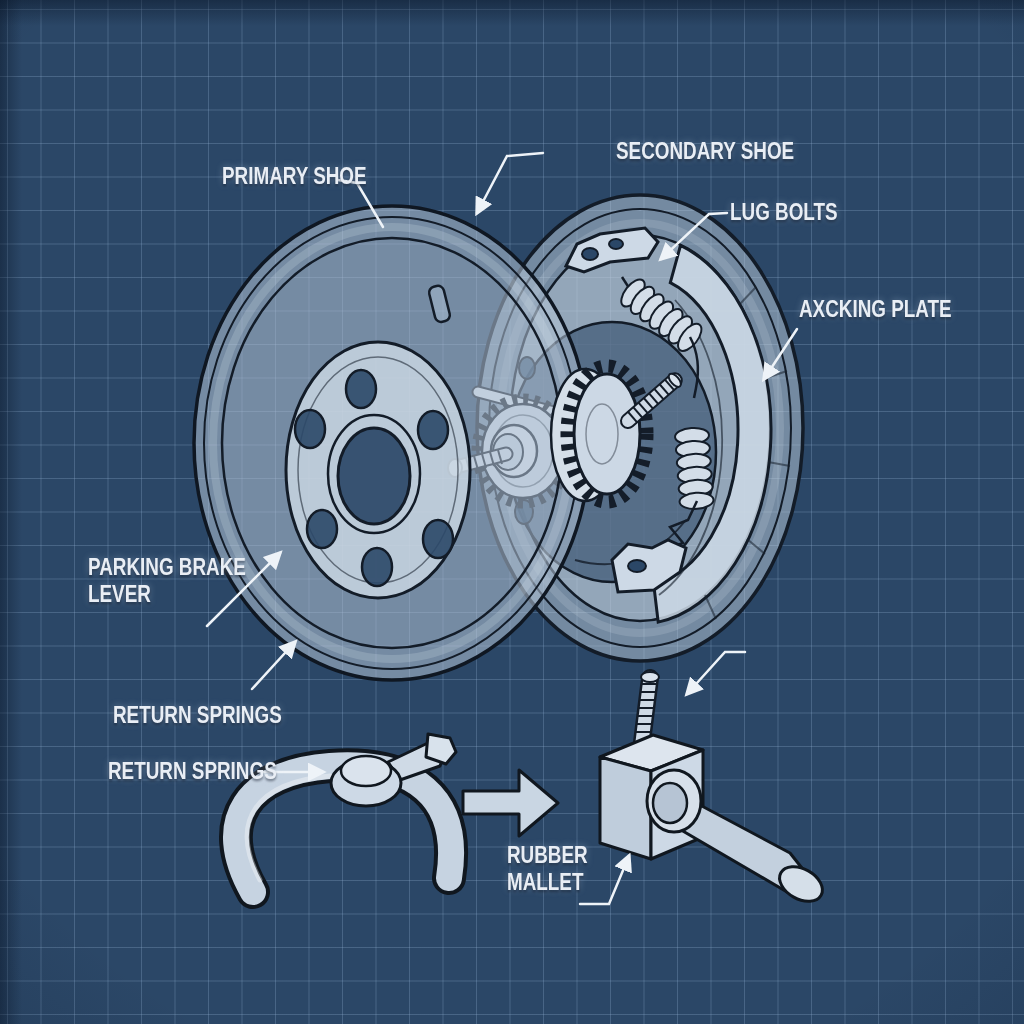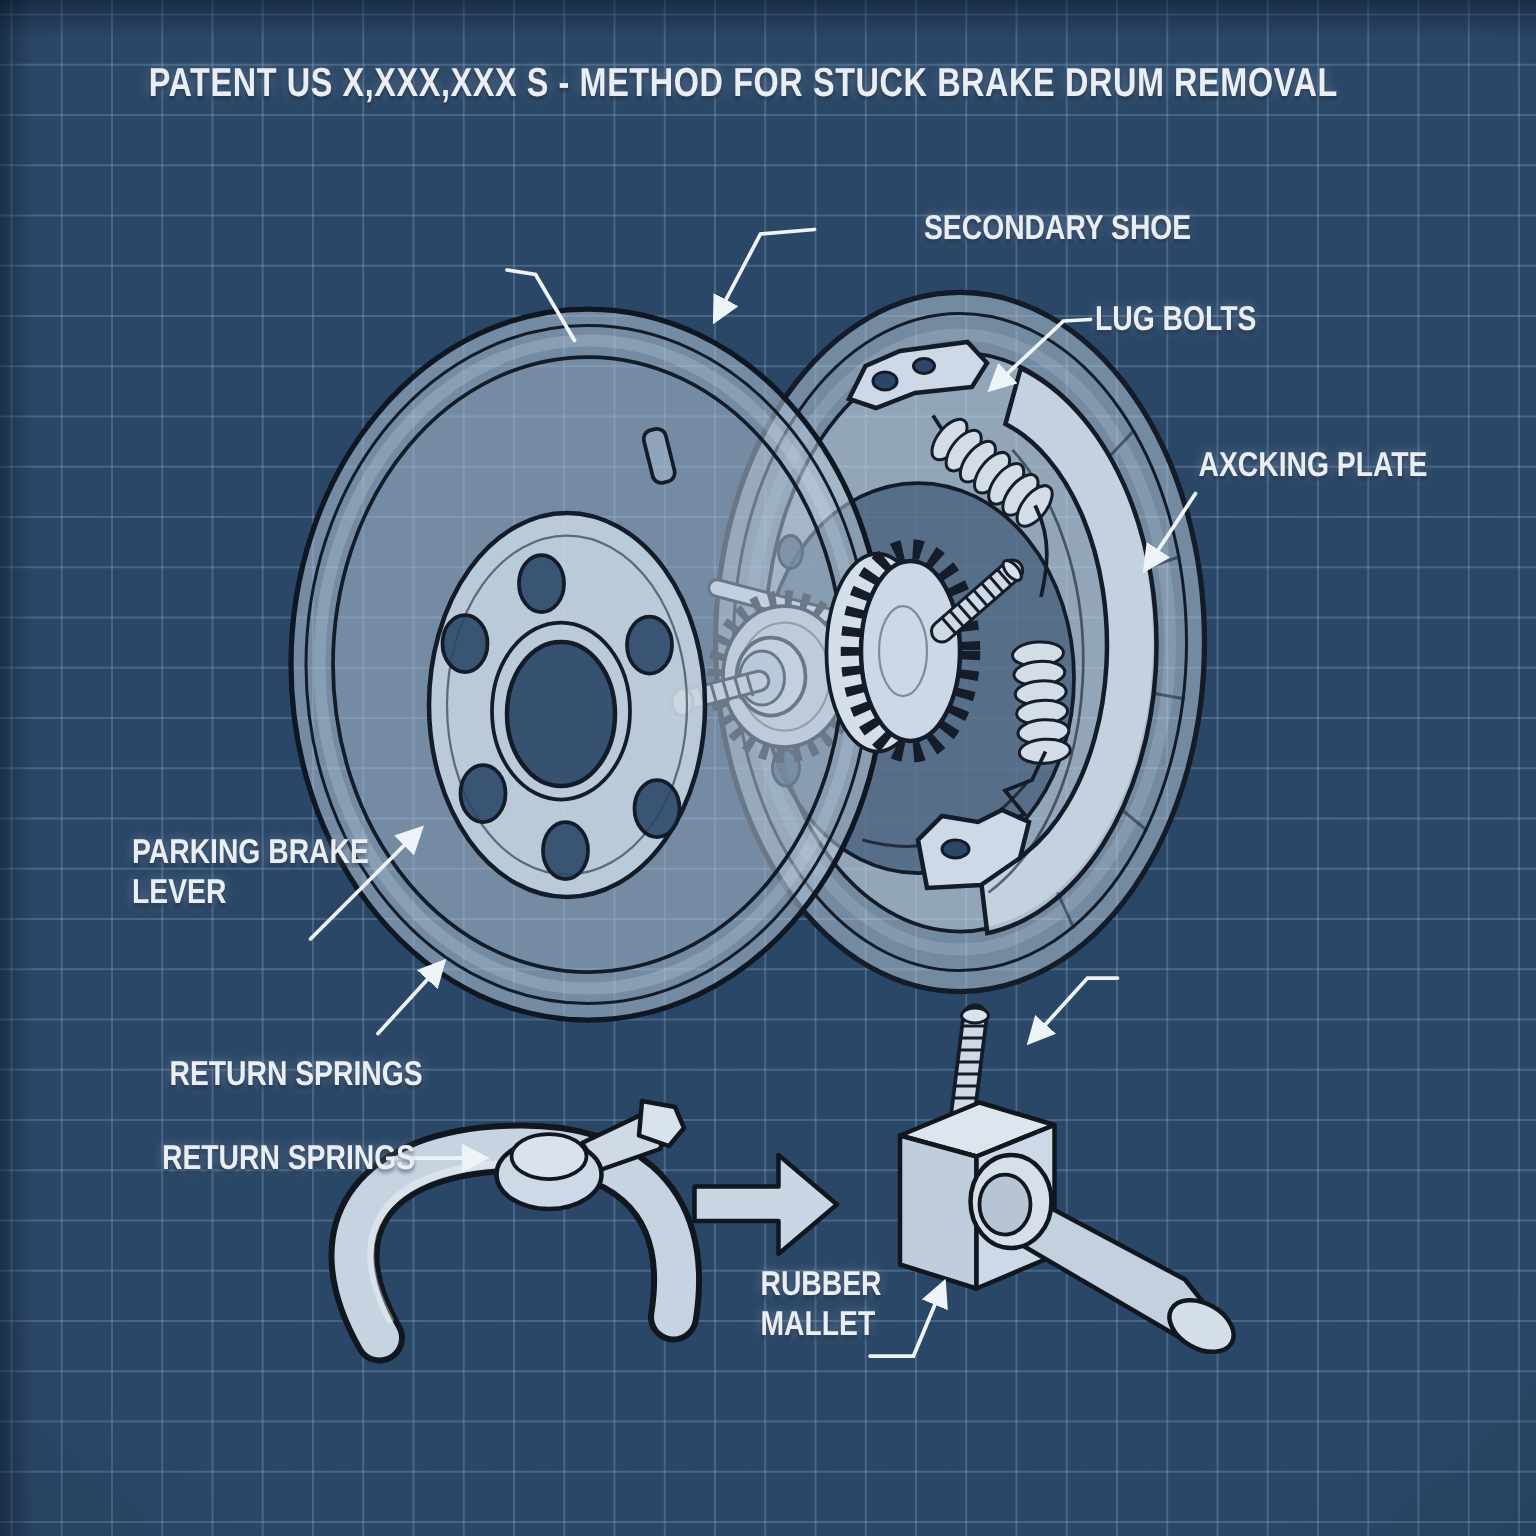--- a/index.html
+++ b/index.html
@@ -201,22 +201,22 @@
       <polyline points="727,213 709,214 661,259" marker-end="url(#ah)"></polyline>
       <line x1="797" y1="329" x2="764" y2="379" marker-end="url(#ah)"></line>
       <line x1="207" y1="626" x2="280" y2="553" marker-end="url(#ah)"></line>
       <line x1="252" y1="689" x2="295" y2="642" marker-end="url(#ah)"></line>
       <line x1="262" y1="772" x2="323" y2="772" marker-end="url(#ah)"></line>
       <polyline points="745,652 725,652 687,694" marker-end="url(#ah)"></polyline>
       <polyline points="580,904 609,904 629,856" marker-end="url(#ah)"></polyline>
     </g>
   </svg>
 
-  <div class="title"><span class="sq">PATENT US X,XXX,XXX S - METHOD FOR STUCK BRAKE DRUM REMOVAL</span></div>
-
+
+  <div class="lbl" style="left:222px;top:163px;"><span class="sq">PRIMARY SHOE</span></div>
 
   <div class="lbl" style="left:572px;top:138px;margin-left:44px;"><span class="sq">SECONDARY SHOE</span></div>
 
   <div class="lbl" style="left:730px;top:199px;"><span class="sq">LUG BOLTS</span></div>
 
   <div class="lbl" style="left:799px;top:296px;"><span class="sq">AXCKING PLATE</span></div>
 
   <div class="lbl" style="left:88px;top:554px;">
     <span class="sq">PARKING BRAKE</span><br>
     <span class="sq">LEVER</span>

